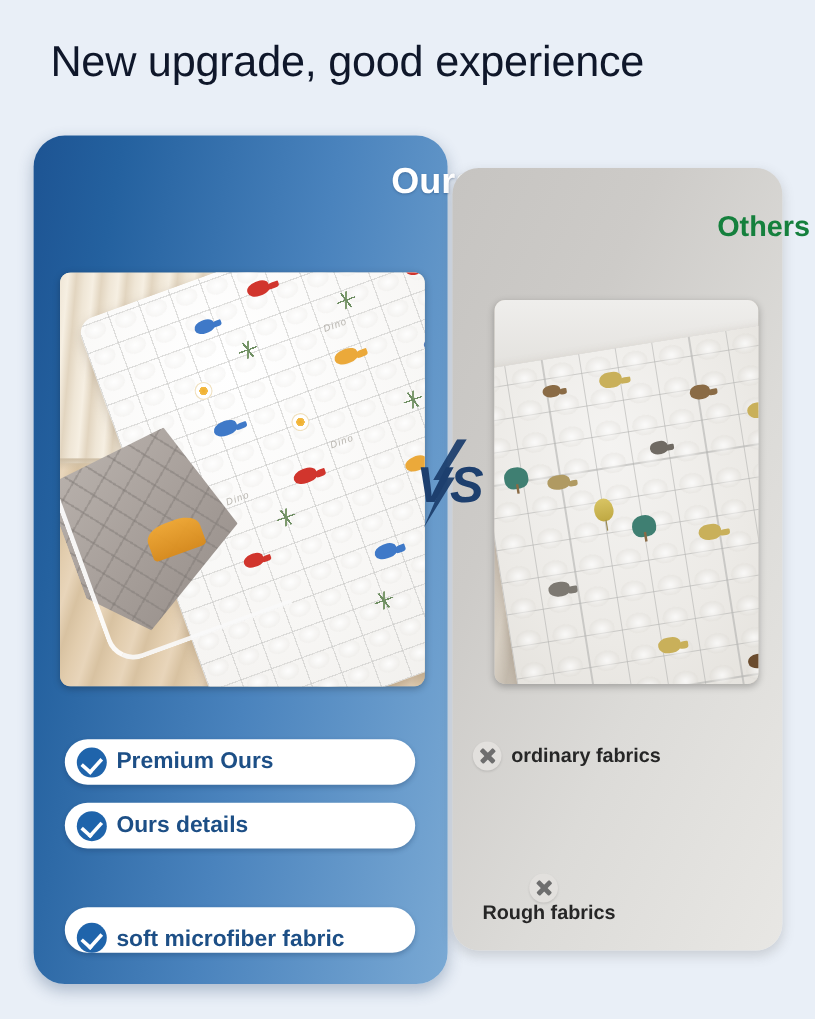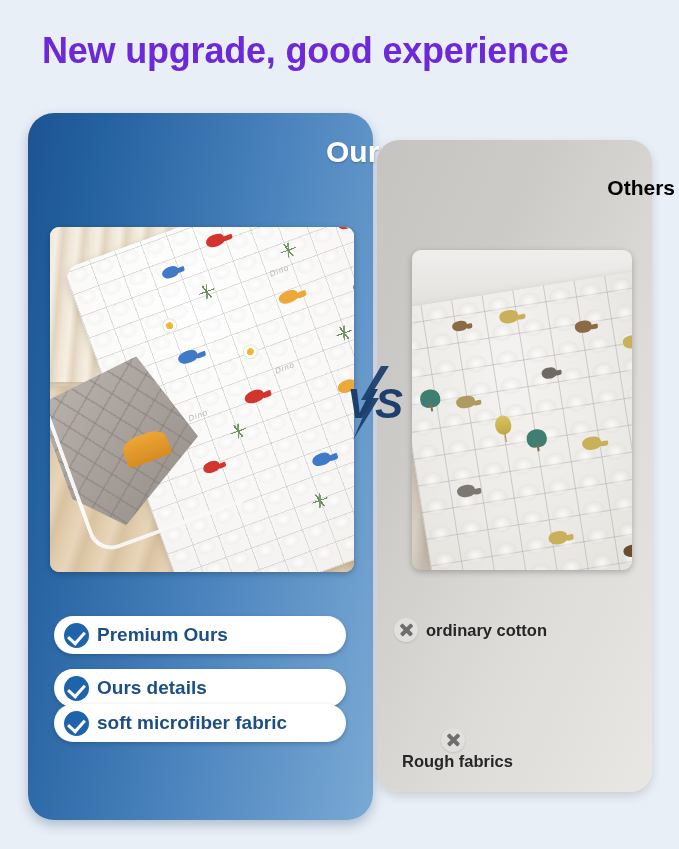--- a/index.html
+++ b/index.html
@@ -8,21 +8,21 @@
     background:#e9eff7;
     font-family:"Liberation Sans", sans-serif;
     overflow:hidden;
     position:relative;
   }
   #stage{position:relative;width:679px;height:849px;}
 
   
   .page-title{
     position:absolute;left:42px;top:30px;width:600px;
-    font-size:36px;font-weight:bold;color:#6d28d9;
+    font-size:36px;font-weight:normal;color:#0f172a;
     letter-spacing:-0.2px;white-space:nowrap;
   }
 
   
   .panel-ours{
     position:absolute;left:28px;top:113px;width:345px;height:707px;
     border-radius:26px;
     background:linear-gradient(100deg,#1d5493 0%,#24619f 16%,#4a83bd 55%,#7aa9d4 100%);
     box-shadow:0 5px 12px rgba(40,70,110,0.30);
   }
@@ -32,21 +32,21 @@
     background:linear-gradient(115deg,#c6c4c1 0%,#cdcbc8 30%,#dcdbd8 62%,#e8e7e4 100%);
     box-shadow:0 4px 10px rgba(90,90,90,0.22);
   }
 
   .panel-head{
     position:absolute;left:0;right:0;text-align:right;
     font-weight:bold;
     padding-left:23px;
   }
   .head-ours{top:135px;font-size:30px;color:#ffffff;text-shadow:0 1px 2px rgba(20,50,90,.35);}
-  .head-others{top:176px;font-size:21px;color:#000000;}
+  .head-others{top:176px;font-size:24px;color:#15803d;}
 
   
   .photo{
     position:absolute;border-radius:9px;overflow:hidden;
     box-shadow:0 2px 6px rgba(0,0,0,.25);
   }
   .photo-ours{left:50px;top:227px;width:304px;height:345px;}
   .photo-others{left:412px;top:250px;width:220px;height:320px;}
 
   .ph-inner{position:absolute;inset:0;}
@@ -155,21 +155,21 @@
     text-decoration:underline;
   }
 
   
   .pill{
     position:absolute;left:54px;width:292px;height:38px;
     background:#ffffff;border-radius:19px;
     box-shadow:0 2px 4px rgba(20,50,90,.30);
     display:flex;align-items:center;
   }
-  .pill-1{top:616px;} .pill-2{top:669px;} .pill-3{top:704px;}
+  .pill-1{top:616px;} .pill-2{top:669px;} .pill-3{top:756px;align-items:flex-end;}
   .pill .ck{
     width:25px;height:25px;border-radius:50%;background:#1f64ab;
     margin-left:10px;flex:0 0 auto;position:relative;
   }
   .pill .ck:before{
     content:"";position:absolute;left:7px;top:5px;width:8px;height:13px;
     border-right:3.2px solid #fff;border-bottom:3.2px solid #fff;
     transform:rotate(42deg);
   }
   .pill .txt{
@@ -288,21 +288,21 @@
         <span class="tree" style="left:6%;top:27%;background:#3f7f72;"></span>
         <span class="tree" style="left:43%;top:45%;background:#3f7f72;"></span>
         <span class="balloon" style="left:32%;top:39%;"></span>
 
       </div>
     </div>
   </div>
 
   <div class="con con-1">
     <span class="xc"></span>
-    <span class="txt">ordinary cotton</span>
+    <span class="txt">ordinary fabrics</span>
   </div>
   <div class="con con-3">
     <span class="xc"></span>
     <span class="txt">Rough fabrics</span>
   </div>
 
   <div class="vs">
     <svg width="72" height="74" viewBox="0 0 72 74">
       <polygon points="42,0 22,34 31,34 14,74 40,32 30,32 50,0" fill="#1d3f6e" opacity="0.95"></polygon>
       <text x="36" y="52" font-family="Liberation Sans, sans-serif" font-size="42" font-weight="bold" font-style="italic" fill="#1d3f6e" text-anchor="middle">VS</text>

